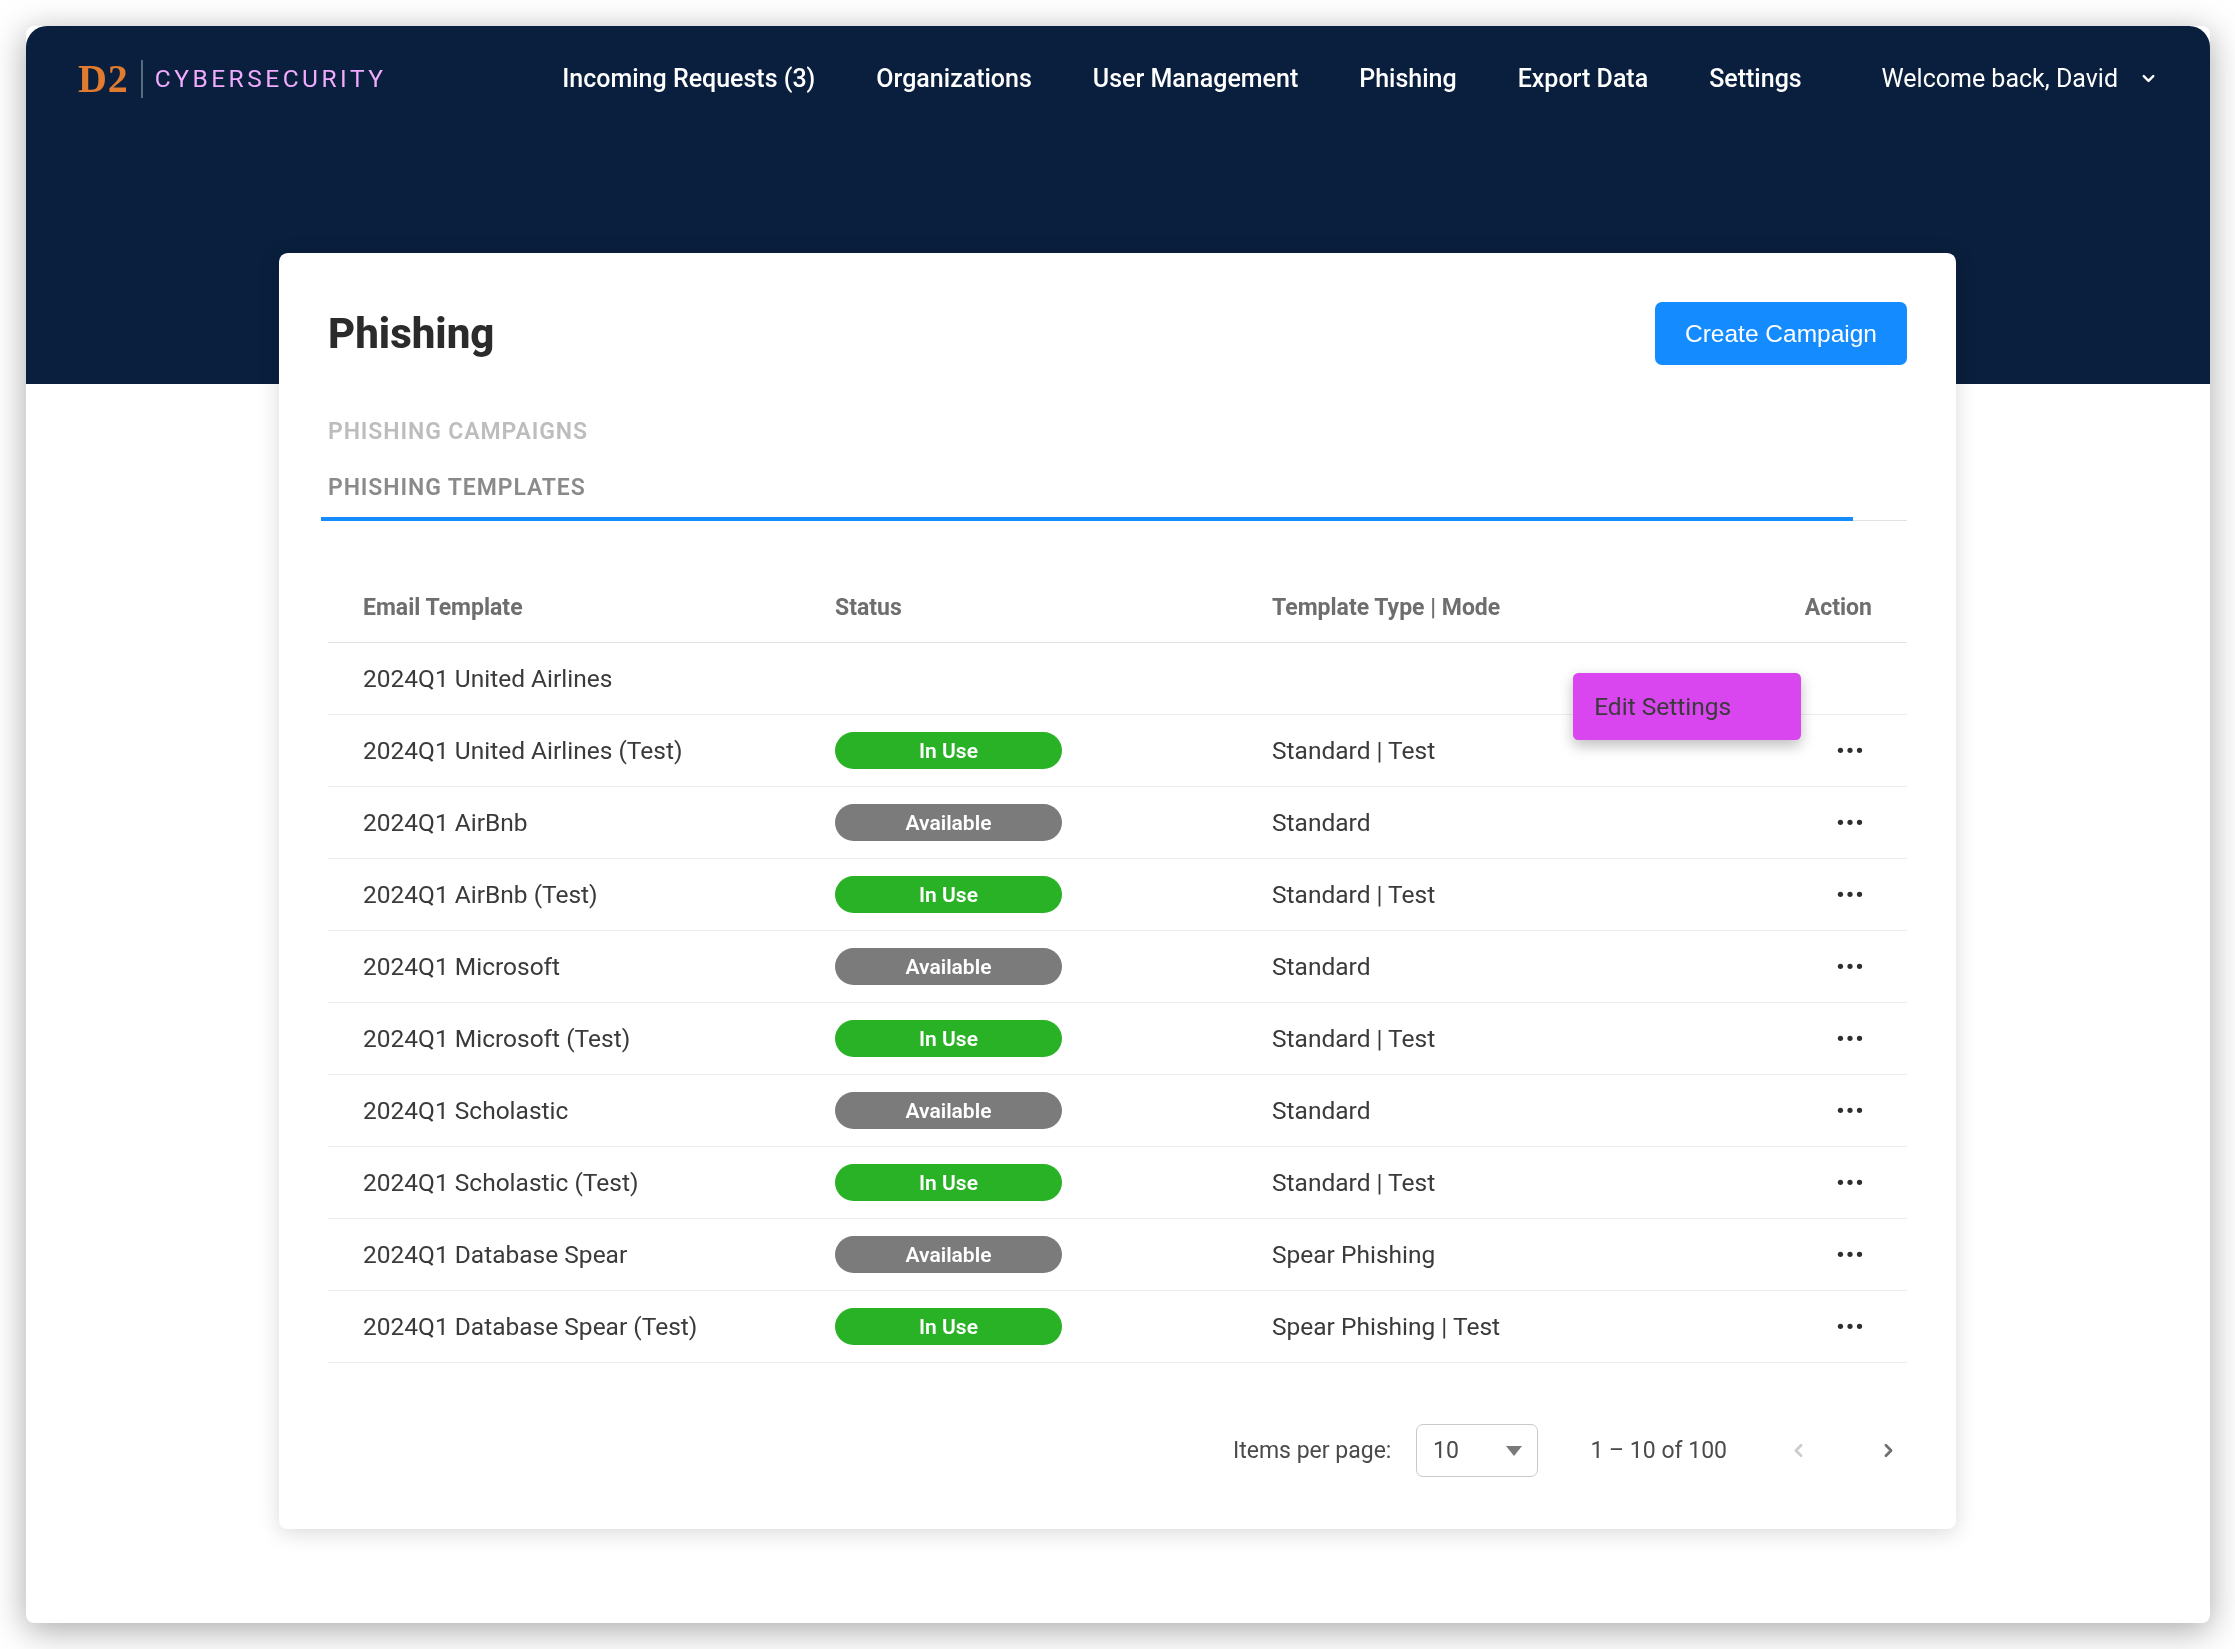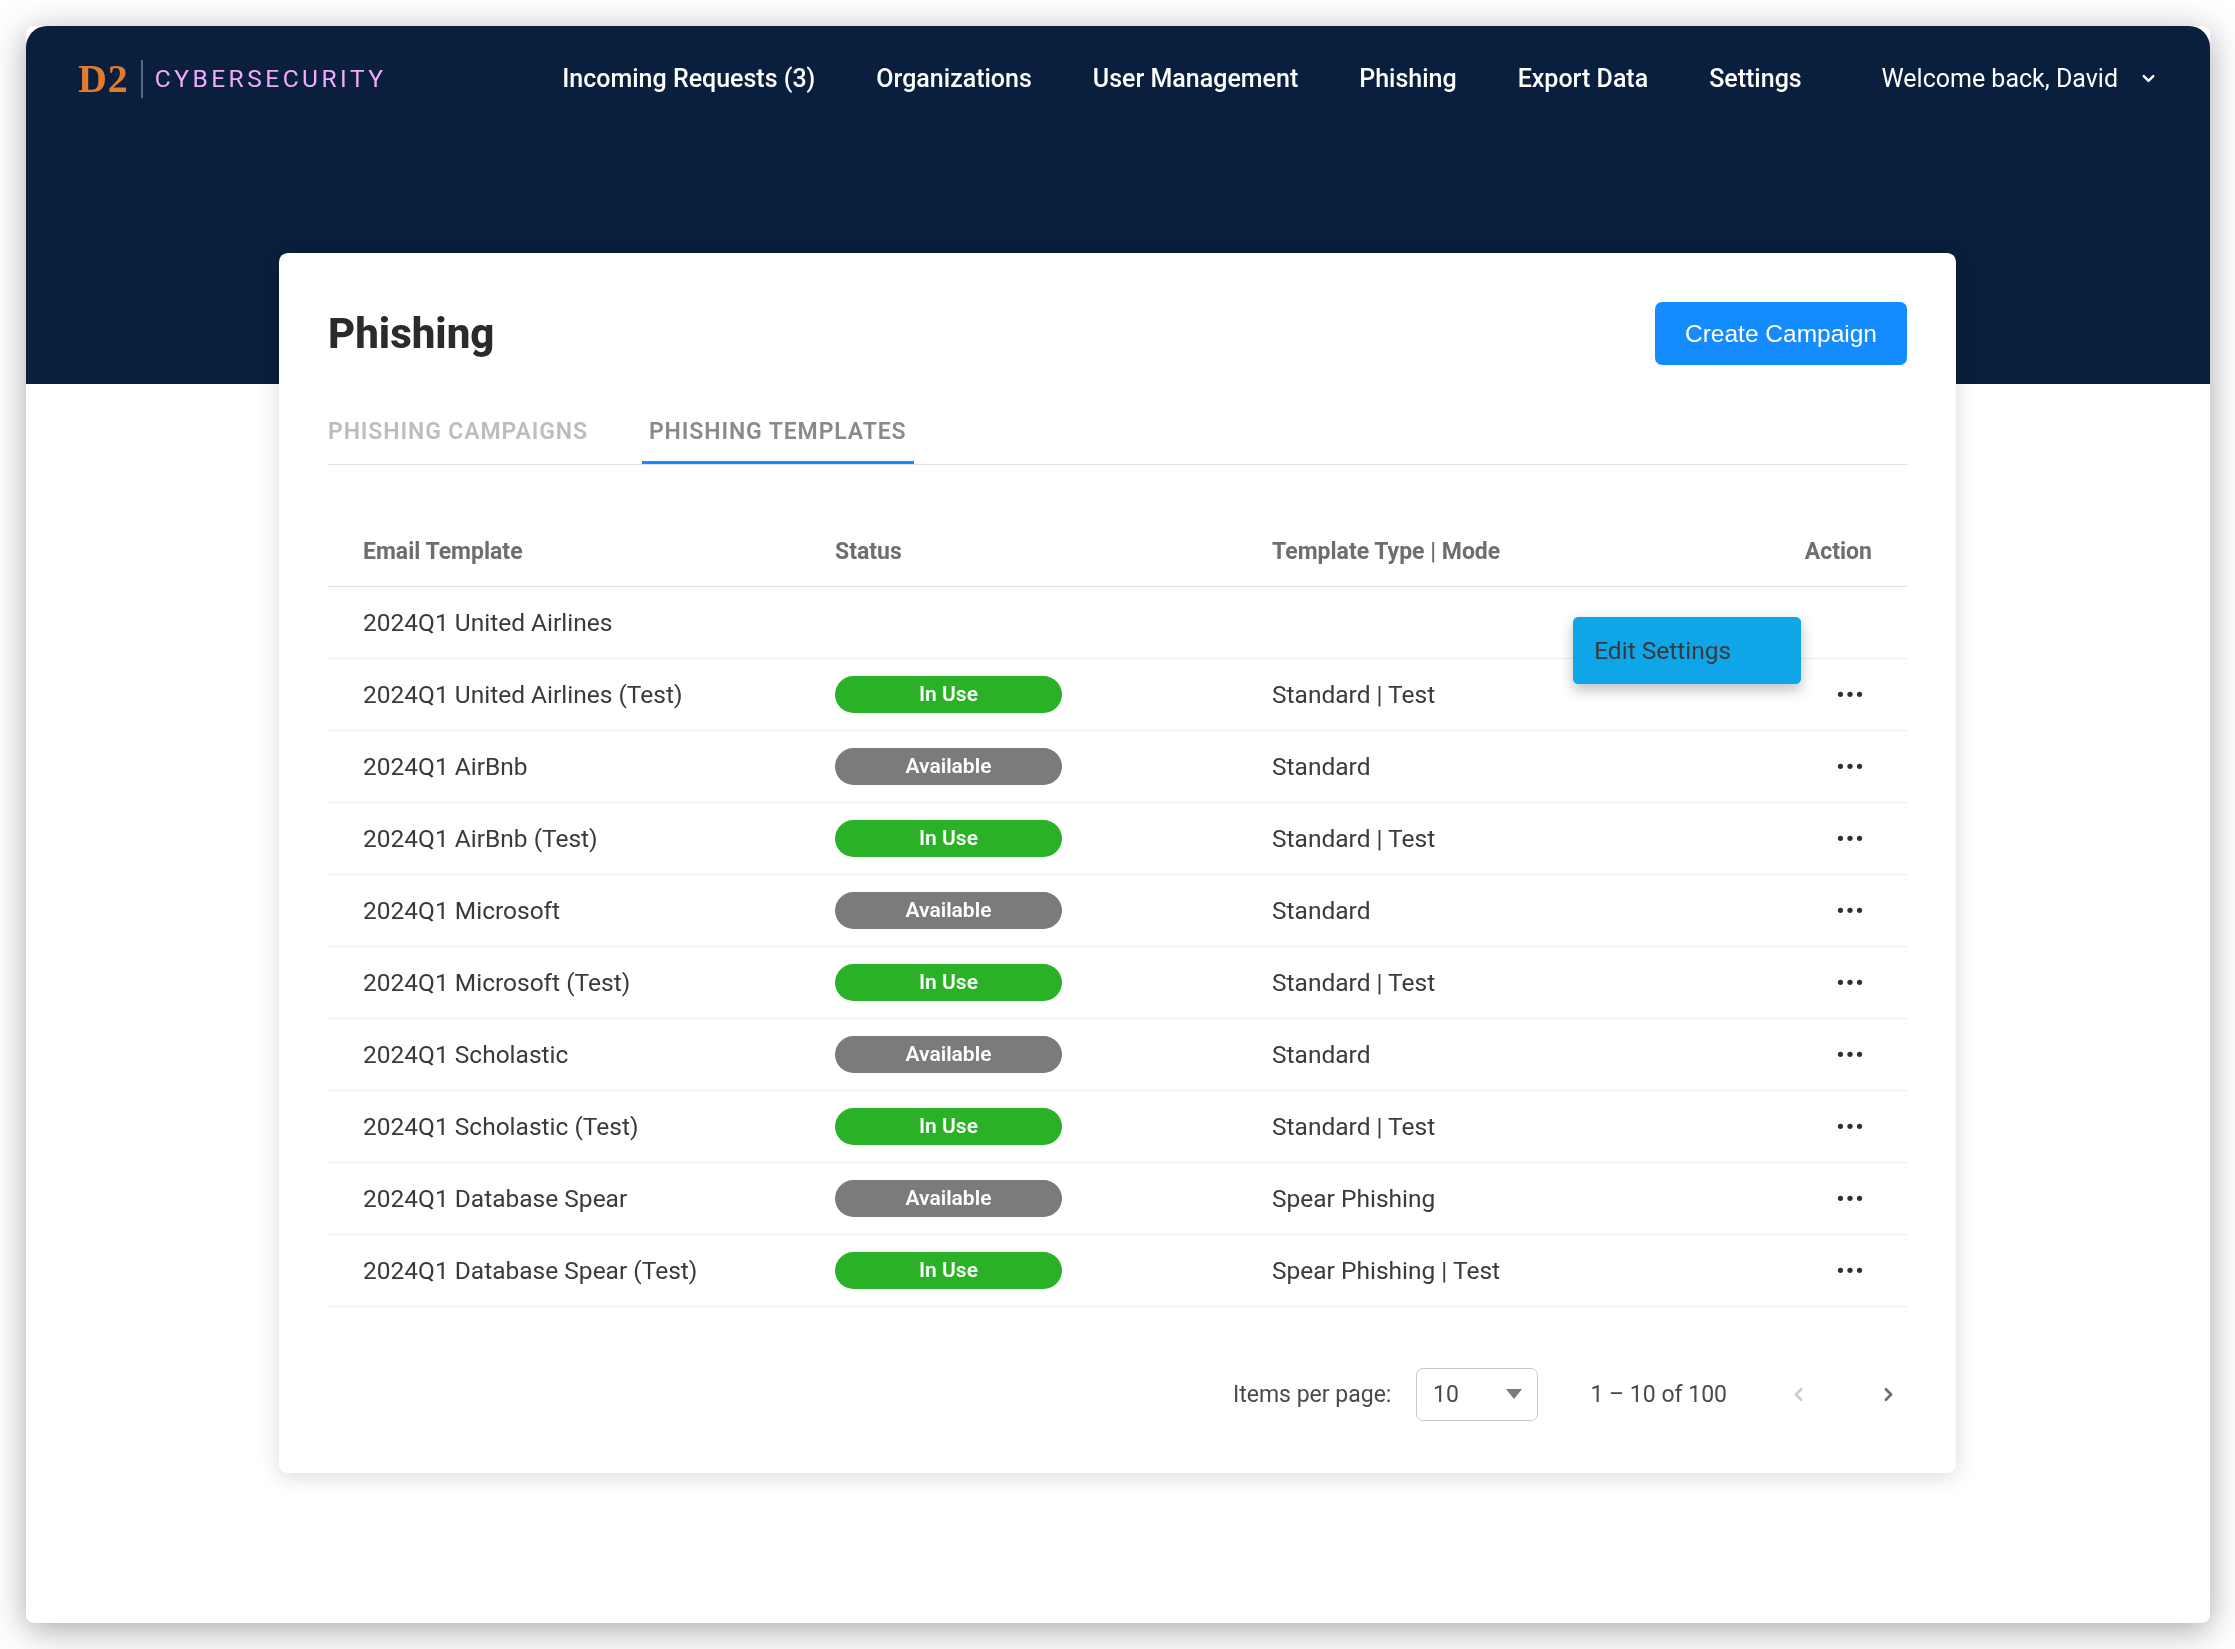--- a/index.html
+++ b/index.html
@@ -120,20 +120,21 @@
     padding: 17.5px 30px;
     font-size: 24.5px;
     font-weight: 500;
     cursor: pointer;
   }
   
   .tabs {
     display: flex;
     border-bottom: 0.9px solid #e2e2e2;
     margin-bottom: 52px;
+    flex-direction: column;
   }
   .tab {
     padding: 10.5px 0 19px 0;
     margin-right: 61px;
     font-size: 23px;
     font-weight: 600;
     letter-spacing: 0.9px;
     color: #bdbdbd;
     cursor: pointer;
     position: relative;
@@ -195,21 +196,21 @@
   }
   .dots {
     cursor: pointer;
     padding: 8.7px;
   }
   .dots svg { display:block; }
   .row-menu {
     position: absolute;
     right: -5.2px;
     top: -5.2px;
-    background: #0ea5e9;
+    background: #d946ef;
     border-radius: 5.2px;
     box-shadow: 0 5.2px 14px rgba(0,0,0,0.25);
     padding: 19px 70px 19px 21px;
     font-size: 24.5px;
     color: #3a3a3a;
     white-space: nowrap;
     z-index: 5;
   }
   
   .pagination {

